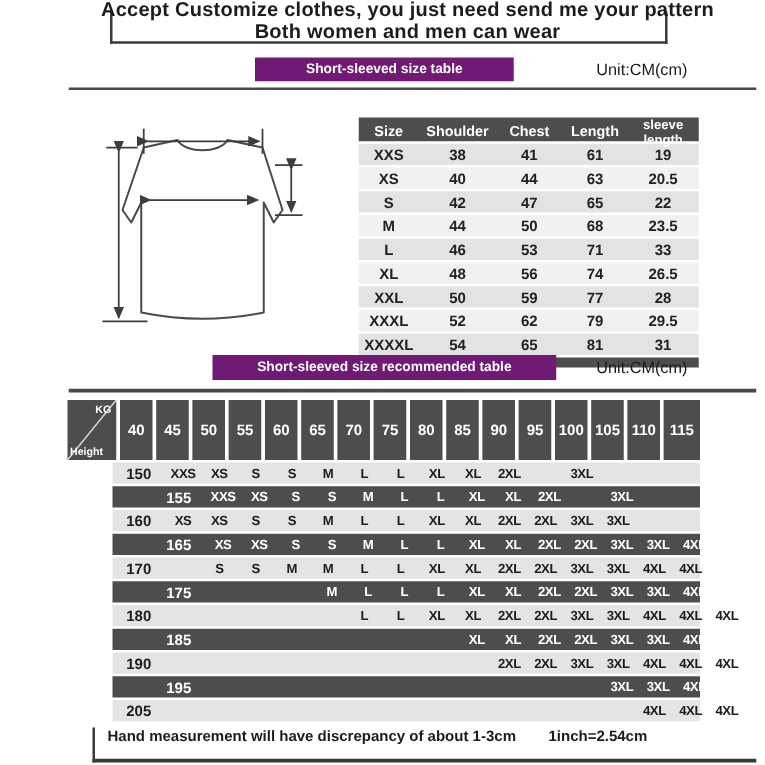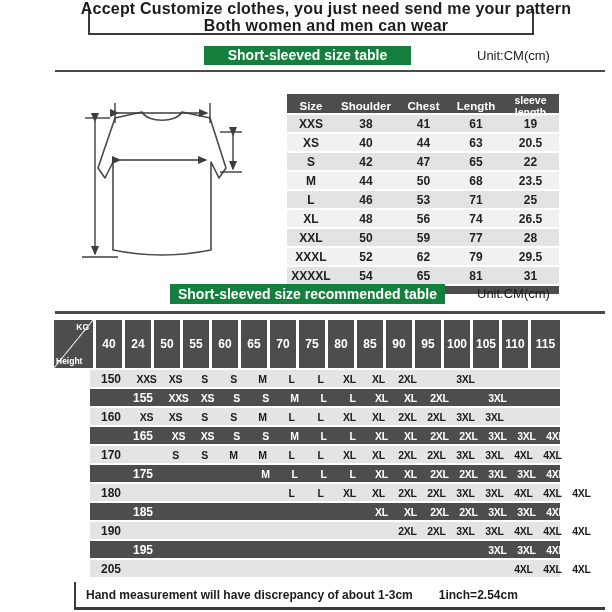--- a/index.html
+++ b/index.html
@@ -7,21 +7,21 @@
     position:relative;width:612px;height:612px;background:#fff;
     font-family:"Liberation Sans",sans-serif;overflow:hidden;color:#1c1c1c;
   }
   
   .title-bracket{
     position:absolute;left:88px;right:78px;top:9px;height:24px;
     border-left:2px solid #3a3a3a;border-right:2px solid #3a3a3a;border-bottom:2px solid #3a3a3a;
   }
   .title-lines{position:absolute;left:0;right:0;top:0;text-align:center;font-weight:bold;font-size:16px;line-height:17px;letter-spacing:.2px;padding-left:40px;}
   
-  .badge{position:absolute;background:#15803d;color:#fff;font-weight:bold;font-size:14px;text-align:center;}
+  .badge{position:absolute;background:#701a75;color:#fff;font-weight:bold;font-size:11px;text-align:center;}
   .badge1{left:204px;top:46px;width:207px;height:19px;line-height:19px;}
   .badge2{left:170px;top:284px;width:275px;height:20px;line-height:20px;}
   .unit{position:absolute;left:477px;font-weight:normal;font-size:13px;}
   .unit1{top:48px;}
   .unit2{top:286px;}
   .hr1{position:absolute;left:55px;right:7px;top:70px;height:2px;background:#4a4a4a;}
   .hr2{position:absolute;left:55px;right:7px;top:311px;height:3px;background:#4a4a4a;}
   
   .diagram{position:absolute;left:30px;top:78px;width:255px;height:195px;}
   
@@ -51,21 +51,21 @@
   .corner .height{position:absolute;bottom:2px;left:2px;color:#fff;font-weight:bold;font-size:8.5px;}
   .rt-row{height:17px;margin-top:2px;align-items:center;text-align:center;margin-left:36px;}
   .rt-row .hcell{font-size:12px;font-weight:bold;}
   .rt-row .cell{font-size:10.5px;font-weight:bold;letter-spacing:-0.3px;}
   .rt-light{background:#e4e4e4;color:#1c1c1c;}
   .rt-dark{background:#4d4d4d;color:#fff;padding-left:32px;}
   
   .footer-box{
     position:absolute;left:74px;right:7px;top:582px;height:25px;
     border-left:2px solid #3a3a3a;border-bottom:3px solid #3a3a3a;
-    display:flex;align-items:center;font-size:12px;font-weight:bold;
+    display:flex;align-items:flex-start;font-size:12px;font-weight:bold;
   }
   .footer-box .note{margin-left:10px;}
   .footer-box .conv{margin-left:26px;}
 </style>
 </head>
 <body>
 
 <div class="page">
 
   <div class="title-bracket"></div>
@@ -143,21 +143,21 @@
           <div>44</div>
           <div>50</div>
           <div>68</div>
           <div>23.5</div>
         </div>
         <div class="st-grid st-row st-row-a">
           <div>L</div>
           <div>46</div>
           <div>53</div>
           <div>71</div>
-          <div>25</div>
+          <div>33</div>
         </div>
         <div class="st-grid st-row st-row-b">
           <div>XL</div>
           <div>48</div>
           <div>56</div>
           <div>74</div>
           <div>26.5</div>
         </div>
         <div class="st-grid st-row st-row-a">
           <div>XXL</div>
@@ -189,21 +189,21 @@
   <div class="hr2"></div>
 
   <div class="rec-table">
     <div class="rt-grid rt-head">
       <div class="corner">
         <span class="kg">KG</span>
         <span class="height">Height</span>
       </div>
 
     <div class="cell">40</div>
-        <div class="cell">24</div>
+        <div class="cell">45</div>
         <div class="cell">50</div>
         <div class="cell">55</div>
         <div class="cell">60</div>
         <div class="cell">65</div>
         <div class="cell">70</div>
         <div class="cell">75</div>
         <div class="cell">80</div>
         <div class="cell">85</div>
         <div class="cell">90</div>
         <div class="cell">95</div>

